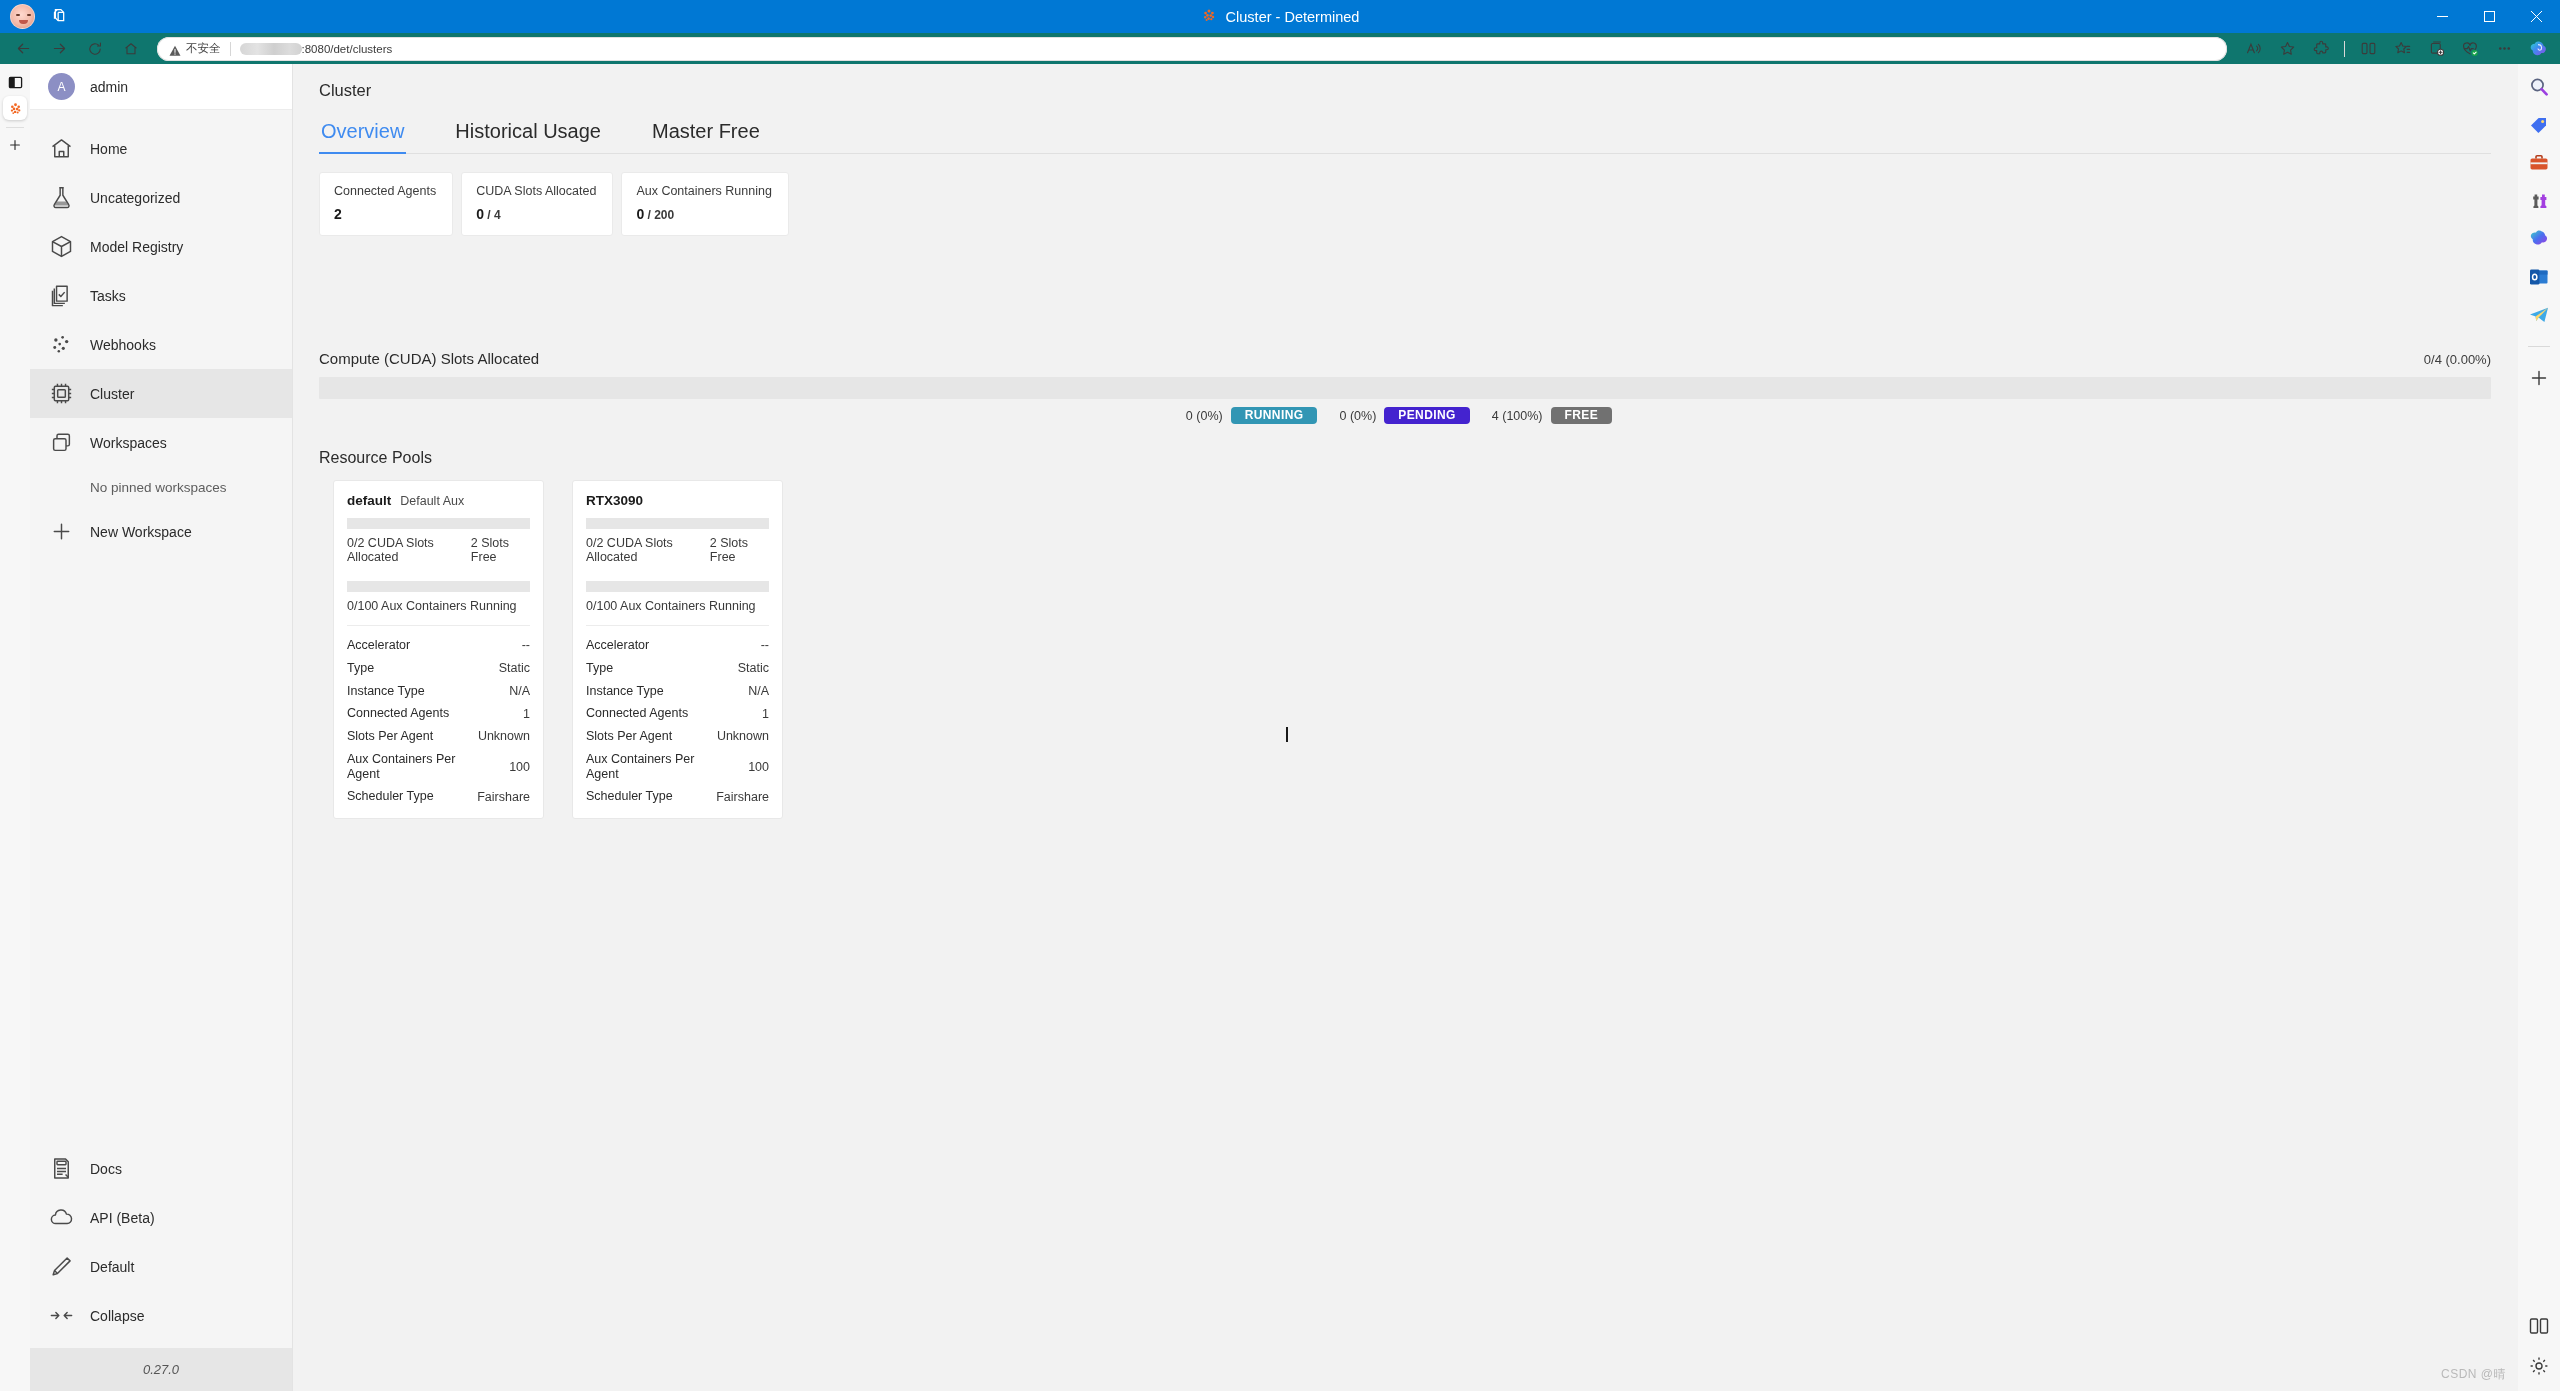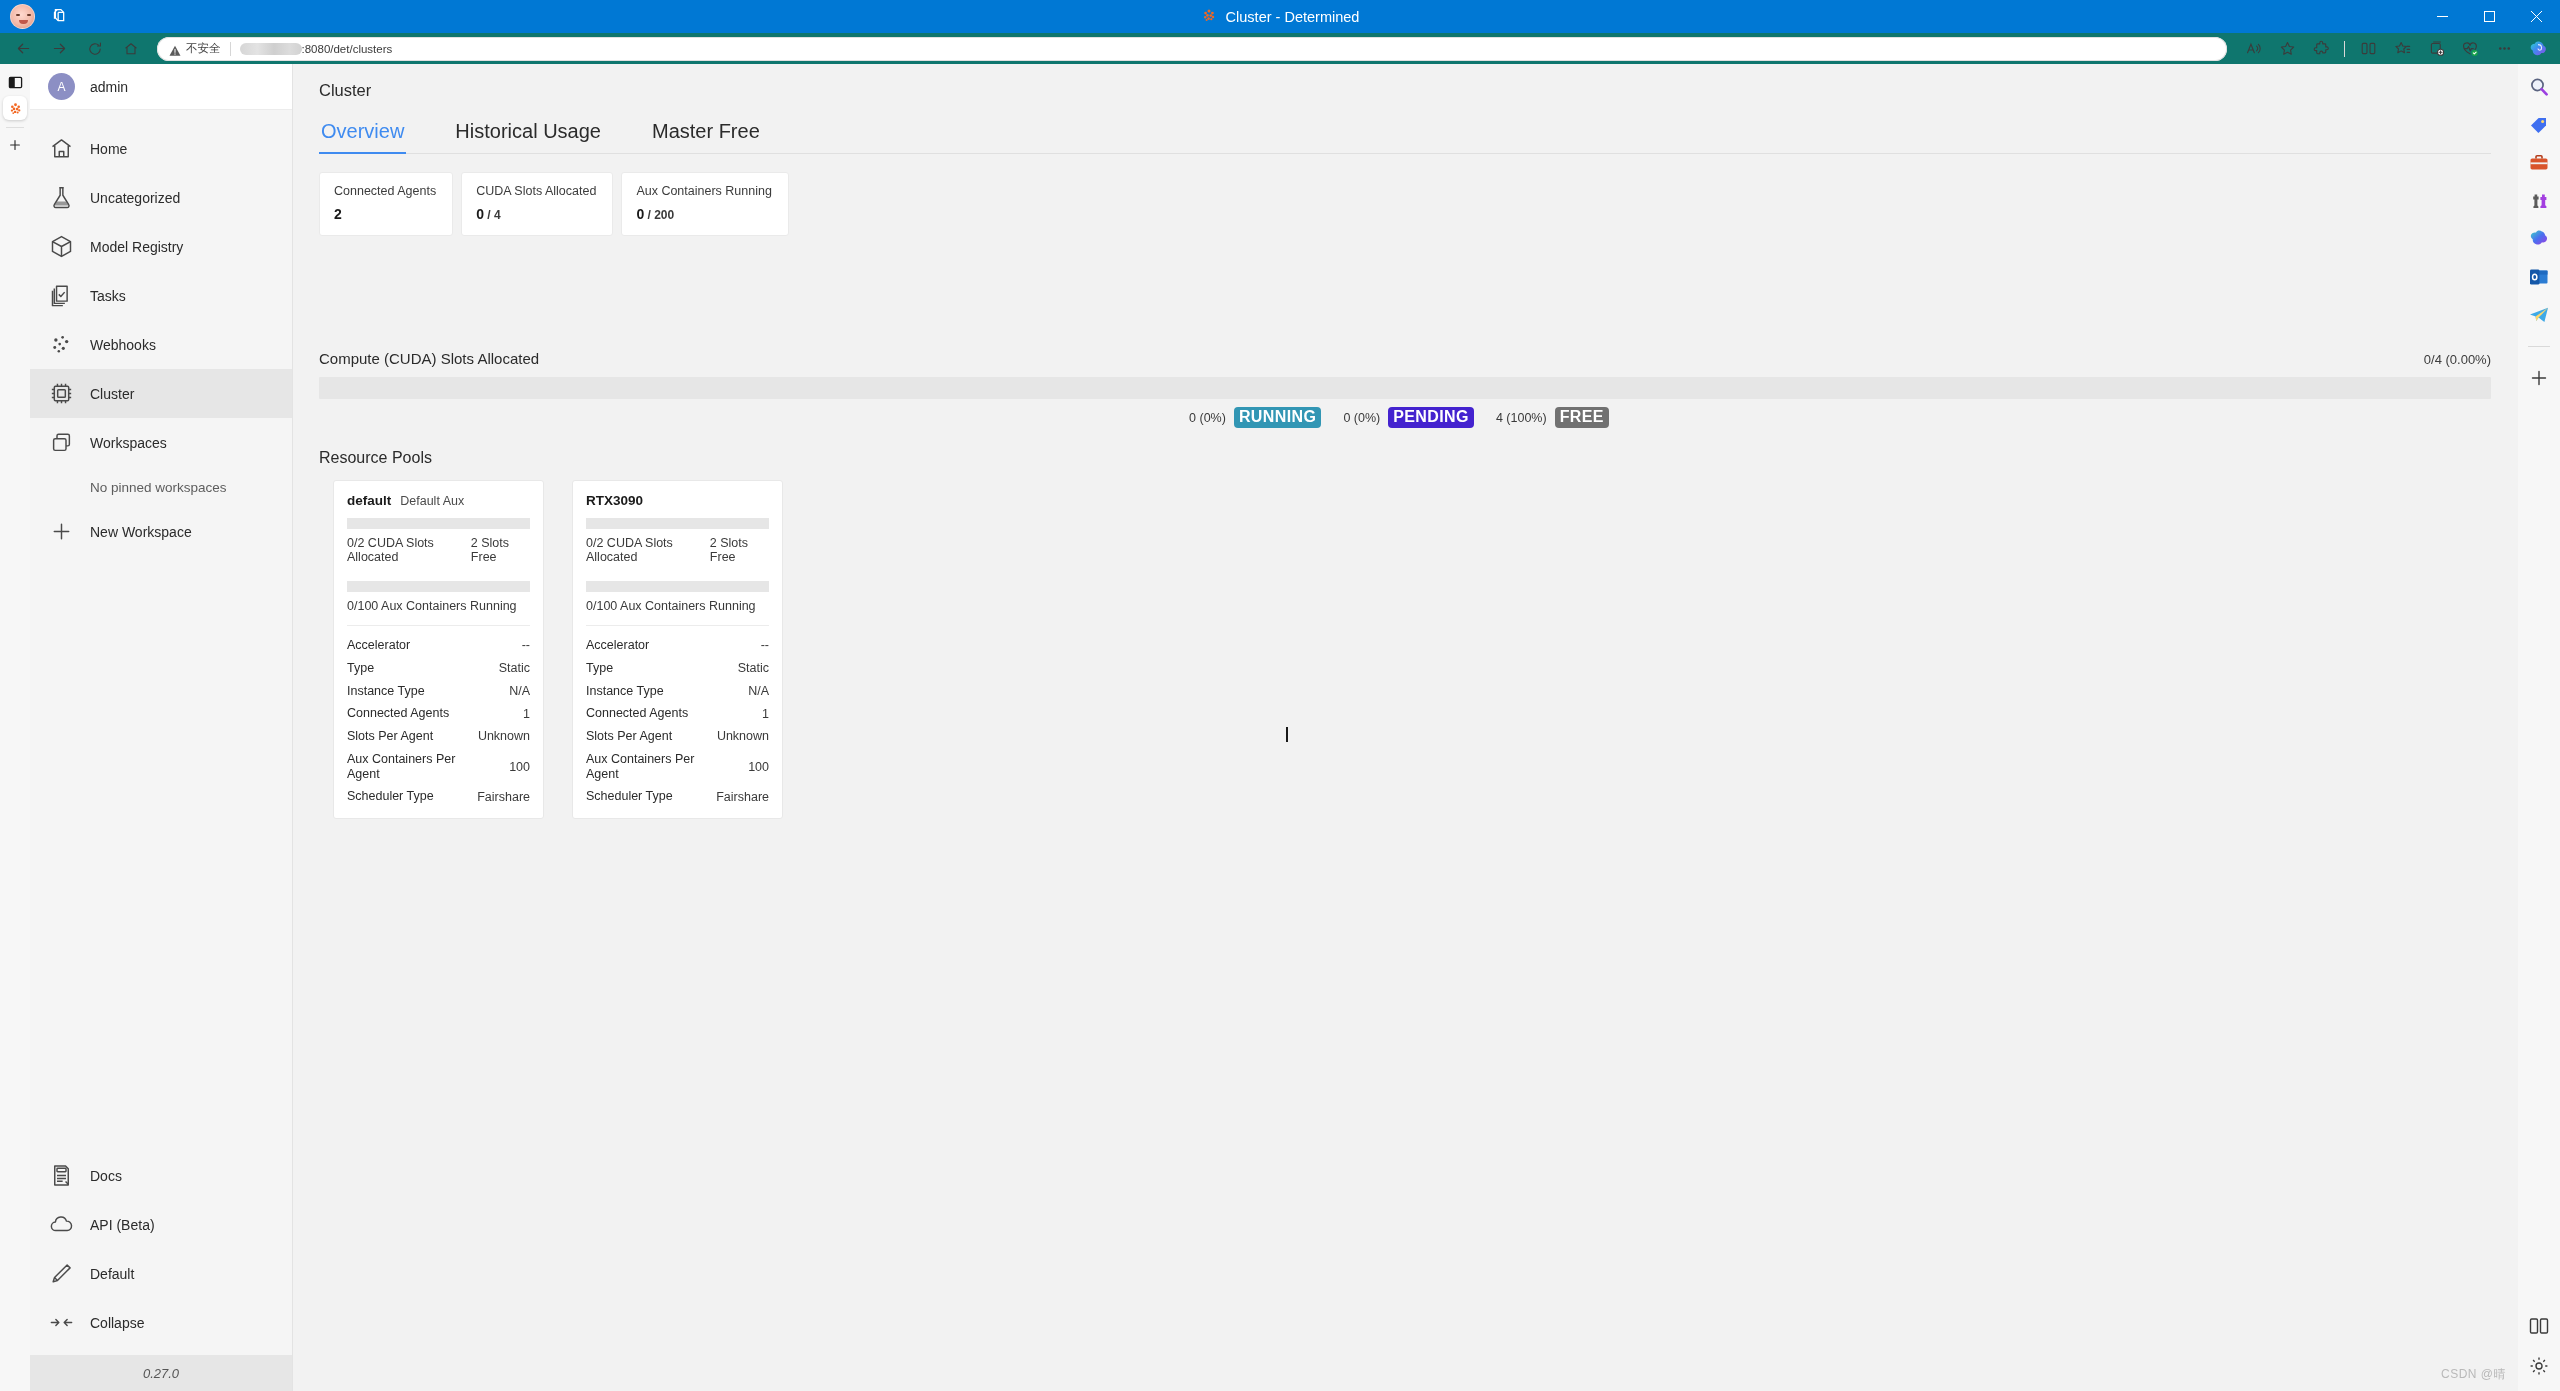--- a/index.html
+++ b/index.html
@@ -147,21 +147,21 @@
   }
   .nav-item.active { background: #e6e6e6; }
   .nav-ico { width: 27px; height: 27px; flex: none; color: #4a4a4a; display: block; }
   .nav-sub {
     height: 40px; display: flex; align-items: center;
     padding-left: 60px; font-size: 13.5px; color: #5d5d5d;
   }
   .nav-spacer { flex: 1; }
   .nav-bottom { padding-bottom: 8px; }
   .nav-version {
-    height: 36px; background: #e6e6e6;
+    height: 43px; background: #e6e6e6;
     display: flex; align-items: center; justify-content: center;
     font-size: 13px; color: #555; font-style: italic;
   }
 
   
   .main {
     position: absolute; left: 263px; top: 0;
     width: 2225px; height: 1327px;
     background: #f2f2f2;
   }
@@ -204,22 +204,22 @@
     position: absolute; left: 26px; top: 313px; width: 2172px; height: 22px;
     background: #e6e6e6; border-radius: 1px;
   }
   .bigbar-legend {
     position: absolute; left: 26px; top: 343px; width: 2172px;
     display: flex; justify-content: center; align-items: center; gap: 10px;
     font-size: 12.5px; color: #3a3a3a;
   }
   .legend-pair { display: flex; align-items: center; gap: 8px; margin-right: 12px; }
   .badge {
-    display: inline-block; padding: 2px 5px 3px; border-radius: 4px;
-    color: #fff; font-size: 16px; font-weight: bold; letter-spacing: .4px;
+    display: inline-block; padding: 2px 14px 3px; border-radius: 4px;
+    color: #fff; font-size: 12px; font-weight: bold; letter-spacing: .4px;
     line-height: 1;
   }
 
   .pools-title { position: absolute; left: 26px; top: 385px; font-size: 16px; color: #2b2b2b; }
 
   .pools { position: absolute; left: 40px; top: 416px; display: flex; gap: 28px; }
   .pool-card {
     width: 211px; background: #ffffff;
     border: 1px solid #e8e8e8; border-radius: 3px;
     padding: 12px 0 10px;

